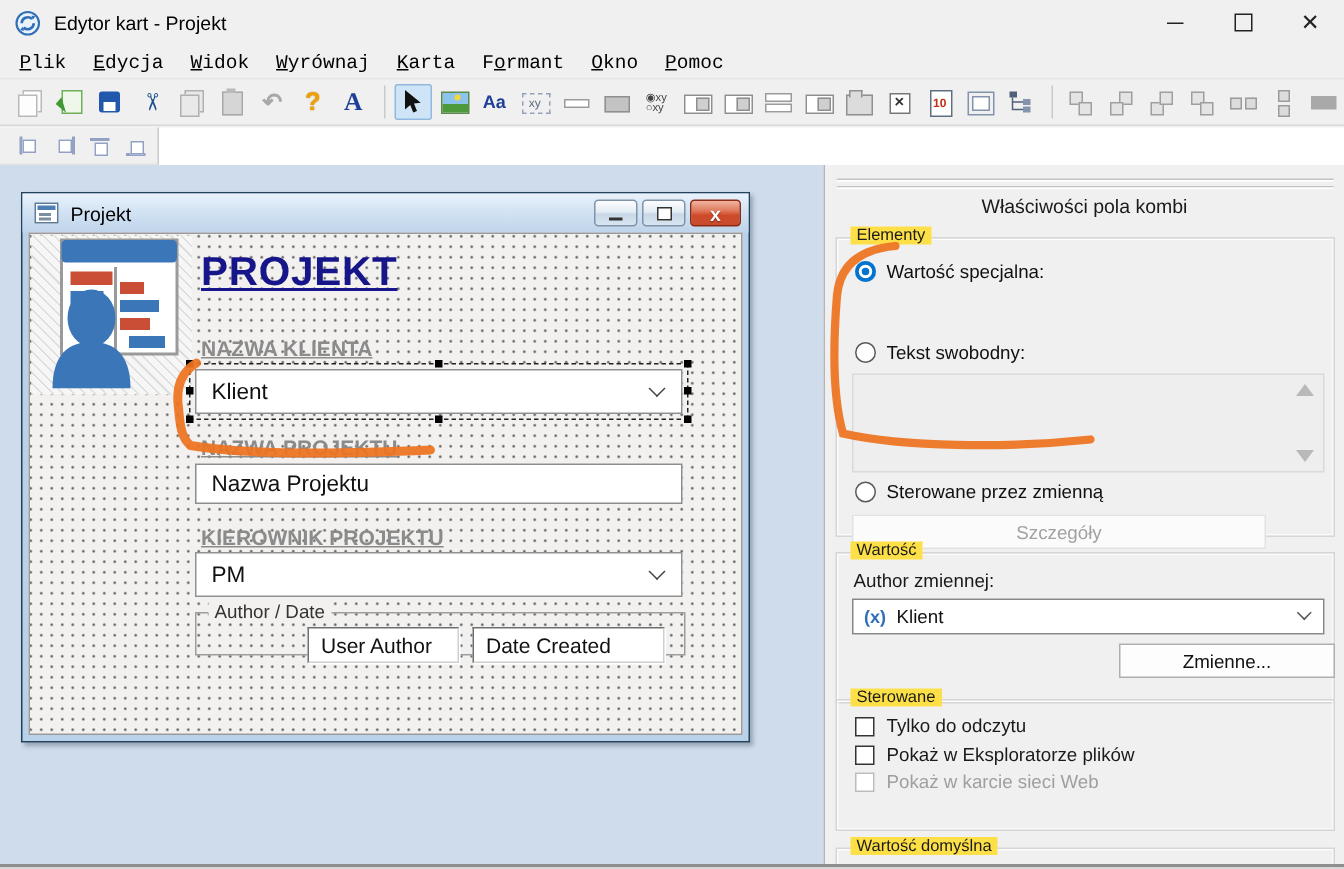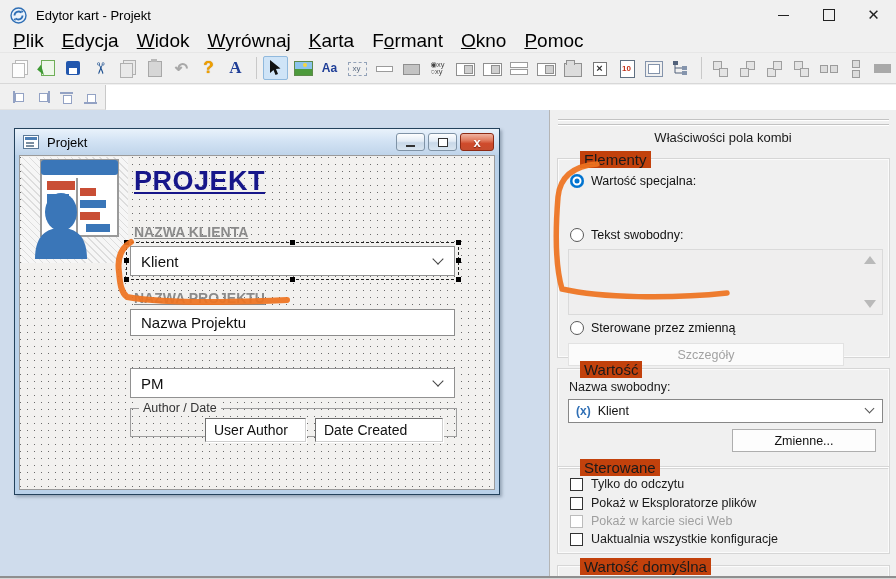--- a/index.html
+++ b/index.html
@@ -15,21 +15,21 @@
   .title-text{ font-size:13px; margin-left:9px; color:#000; }
   .caption-btns{ position:absolute; right:0; top:0; height:30px; display:flex; }
   .cap-btn{ width:45px; height:30px; display:flex; align-items:center; justify-content:center; font-size:13px; color:#222; }
   .cap-min::before{ content:""; width:11px; height:1px; background:#222; display:block; }
   .cap-max::before{ content:""; width:10px; height:10px; border:1px solid #222; display:block; }
   .cap-close{ font-size:15px; }
 
   
   .menubar{ position:absolute; left:0; top:30px; width:896px; height:22px; background:#f0f0f0;
             display:flex; align-items:center; padding-left:4px; }
-  .menu-item{ font-size:19px; padding:2px 9px; color:#000; }
+  .menu-item{ font-size:13px; padding:2px 9px; color:#000;font-family:Liberation Mono, monospace; }
   .menu-item u{ text-decoration:underline; }
 
   
   .toolbar{ position:absolute; left:0; top:52px; width:896px; height:32px; background:#f0f0f0;
             border-top:1px solid #e6e6e6; border-bottom:1px solid #d8d8d8;
             display:flex; align-items:center; padding-left:7px; }
   .tbi{ width:25px; height:24px; display:flex; align-items:center; justify-content:center;
         position:relative; border-radius:2px; flex:0 0 auto; margin-right:2px; }
   .tbi.active{ background:#cfe4f7; border:1px solid #90b9dd; }
   .tb-sep{ width:1px; height:22px; background:#c9c9c9; margin:0 6px; flex:0 0 auto; }
@@ -142,21 +142,21 @@
   .dgroup{ position:absolute; left:110px; top:252px; width:327px; height:29px; border:1px solid #9d9d9d; }
   .dgroup-label{ position:absolute; left:8px; top:-8px; background:#f2f1ef; padding:0 4px; font-size:12.5px; color:#333; }
   .ginput{ position:absolute; top:9px; height:24px; background:#fff;
         border-top:1px solid #6f6f6f; border-left:1px solid #6f6f6f; border-right:1px solid #cfcfcf; border-bottom:1px solid #cfcfcf;
         box-shadow:1px 1px 0 #ffffff; display:flex; align-items:center; padding-left:8px; font-size:14px; }
 
   
   .grabber{ position:absolute; left:8px; width:331px; height:0; border-top:1px solid #c3c3c3; border-bottom:1px solid #ffffff; }
   .rtitle{ position:absolute; left:0; top:20px; width:100%; text-align:center; font-size:13px; color:#1a1a1a; }
   .rgroup{ position:absolute; left:7px; width:333px; border:1px solid #d6d6d6; box-shadow:inset 0 0 0 1px rgba(255,255,255,.7); }
-  .rgroup-label{ position:absolute; left:22px; top:-8px; background:#c2410c; padding:0 4px; font-size:15px; color:#1a1a1a; }
+  .rgroup-label{ position:absolute; left:9px; top:-8px; background:#fde047; padding:0 4px; font-size:11px; color:#1a1a1a; }
   .radio-row{ position:absolute; left:12px; display:flex; align-items:center; gap:7px; }
   .radio{ width:14px; height:14px; border-radius:50%; background:#fff; border:1px solid #595959; flex:0 0 auto; }
   .radio.checked{ border:none; background:#0073cf; box-shadow:inset 0 0 0 2.5px #0073cf, inset 0 0 0 4.5px #fff; }
   .rcombo{ position:absolute; left:10px; width:315px; height:24px; background:#fff; border:1px solid #878787;
         display:flex; align-items:center; padding-left:7px; font-size:12.5px; color:#111; }
   .rcombo .chev{ right:9px; width:7px; height:7px; border-color:#555; }
   .rtextarea{ position:absolute; left:10px; width:315px; height:66px; background:#efeeee; border:1px solid #dadada; }
   .scroll-arrow{ position:absolute; right:6px; width:0; height:0; }
   .scroll-up{ top:6px; border-left:6px solid transparent; border-right:6px solid transparent; border-bottom:8px solid #b9b9b9; }
   .scroll-down{ bottom:6px; border-left:6px solid transparent; border-right:6px solid transparent; border-top:8px solid #b9b9b9; }
@@ -332,20 +332,21 @@
         <div class="dcombo" style="top:90px;">
           <span>Klient</span>
           <span class="chev"></span>
         </div>
 
         <div class="dlabel" style="left:114px; top:134px;">NAZWA PROJEKTU</div>
         <div class="dinput" style="top:153px;">
           <span>Nazwa Projektu</span>
         </div>
 
+        <div class="dlabel" style="left:114px; top:194px;">KIEROWNIK PROJEKTU</div>
         <div class="dcombo" style="top:212px;">
           <span>PM</span>
           <span class="chev"></span>
         </div>
 
         <div class="dgroup">
           <span class="dgroup-label">Author / Date</span>
           <div class="ginput" style="left:74px; width:101px;">
             <span>User Author</span>
           </div>
@@ -380,49 +381,45 @@
         <span class="radio"></span>
         <span>Sterowane przez zmienną</span>
       </div>
       <div class="rbutton disabled" style="top:184px;">
         <span>Szczegóły</span>
       </div>
     </div>
 
     <div class="rgroup" style="top:258px; height:101px;">
       <span class="rgroup-label">Wartość</span>
-      <div class="rlabel" style="left:11px; top:11px;">Nazwa swobodny:</div>
+      <div class="rlabel" style="left:11px; top:11px;">Author zmiennej:</div>
       <div class="rcombo" style="top:30px;">
         <span class="var-icon">(x)</span>
         <span>Klient</span>
         <span class="chev"></span>
       </div>
-      <div class="rbutton enabled" style="left:174px; top:60px; width:144px;">
+      <div class="rbutton enabled" style="left:188px; top:60px; width:144px;">
         <span>Zmienne...</span>
       </div>
     </div>
 
     <div class="rgroup" style="top:356px; height:88px;">
       <span class="rgroup-label">Sterowane</span>
       <div class="check-row" style="top:10px;">
         <span class="cbox"></span>
         <span>Tylko do odczytu</span>
       </div>
       <div class="check-row" style="top:29px;">
         <span class="cbox"></span>
         <span>Pokaż w Eksploratorze plików</span>
       </div>
       <div class="check-row disabled" style="top:47px;">
         <span class="cbox"></span>
         <span>Pokaż w karcie sieci Web</span>
       </div>
-      <div class="check-row" style="top:65px;">
-        <span class="cbox"></span>
-        <span>Uaktualnia wszystkie konfiguracje</span>
-      </div>
     </div>
 
     <div class="rgroup" style="top:455px; height:40px;">
       <span class="rgroup-label">Wartość domyślna</span>
     </div>
   </div>
 
   <div class="bottom-band"></div>
 
   <svg class="marker-svg">

